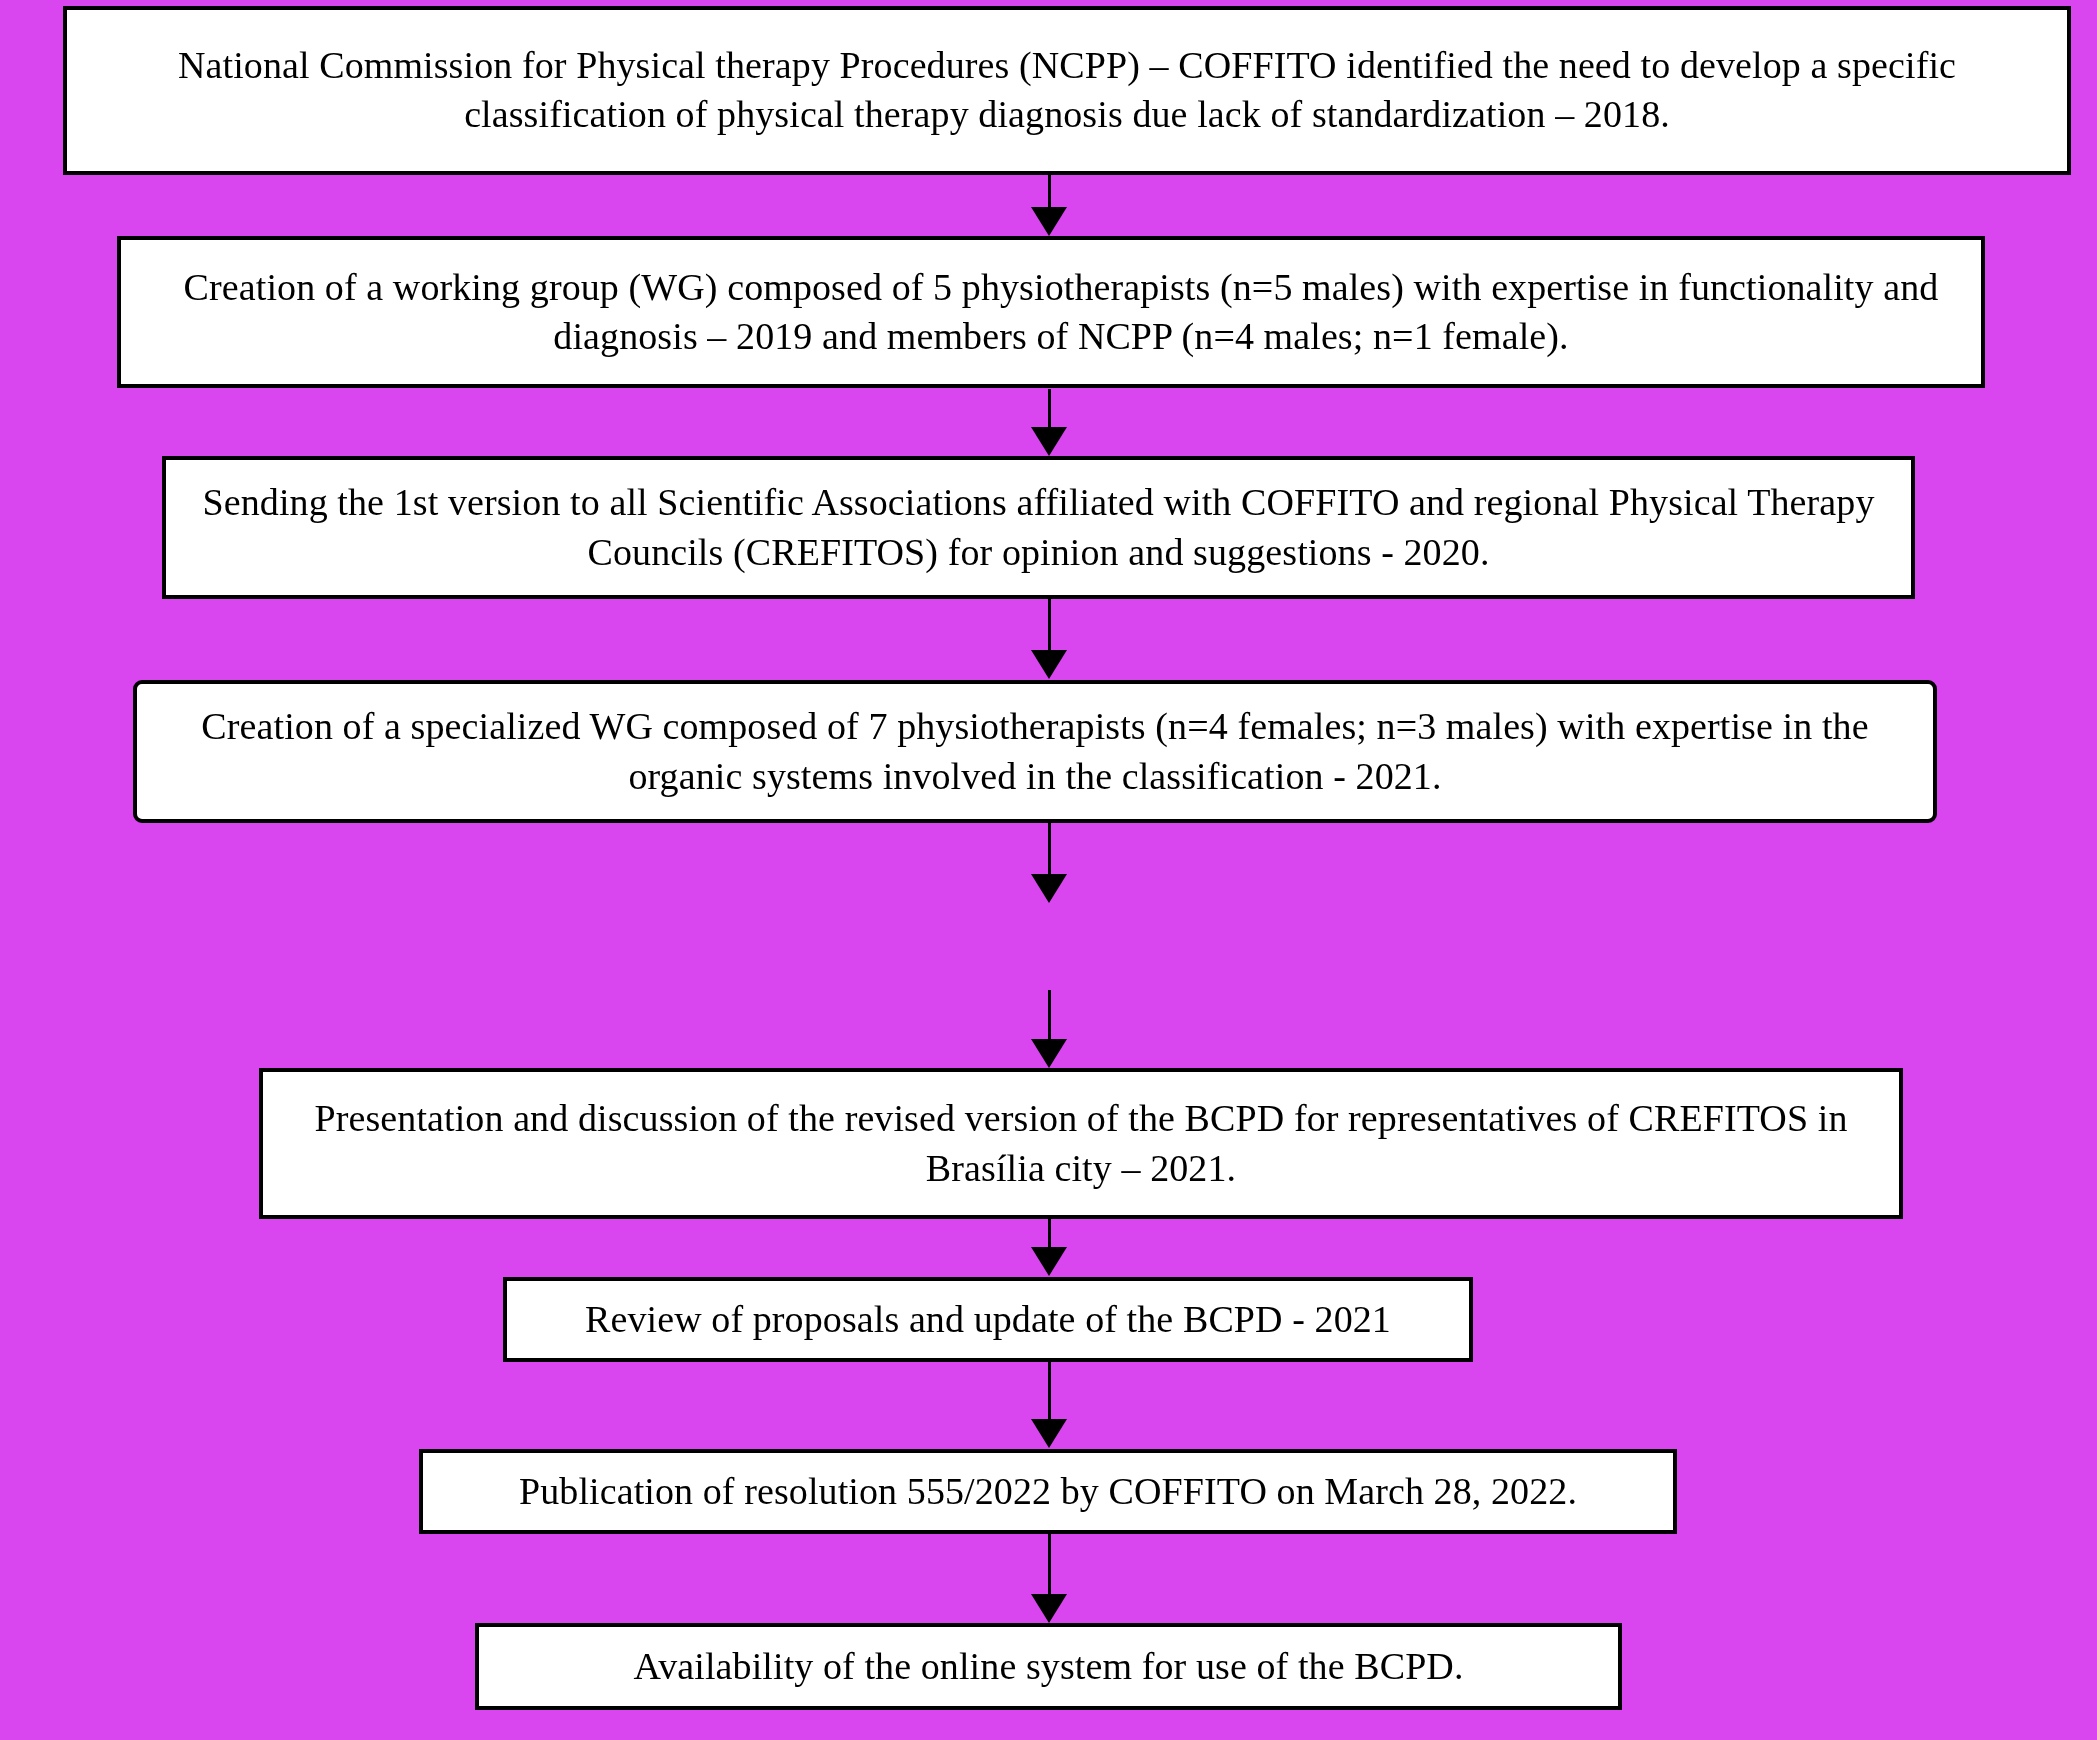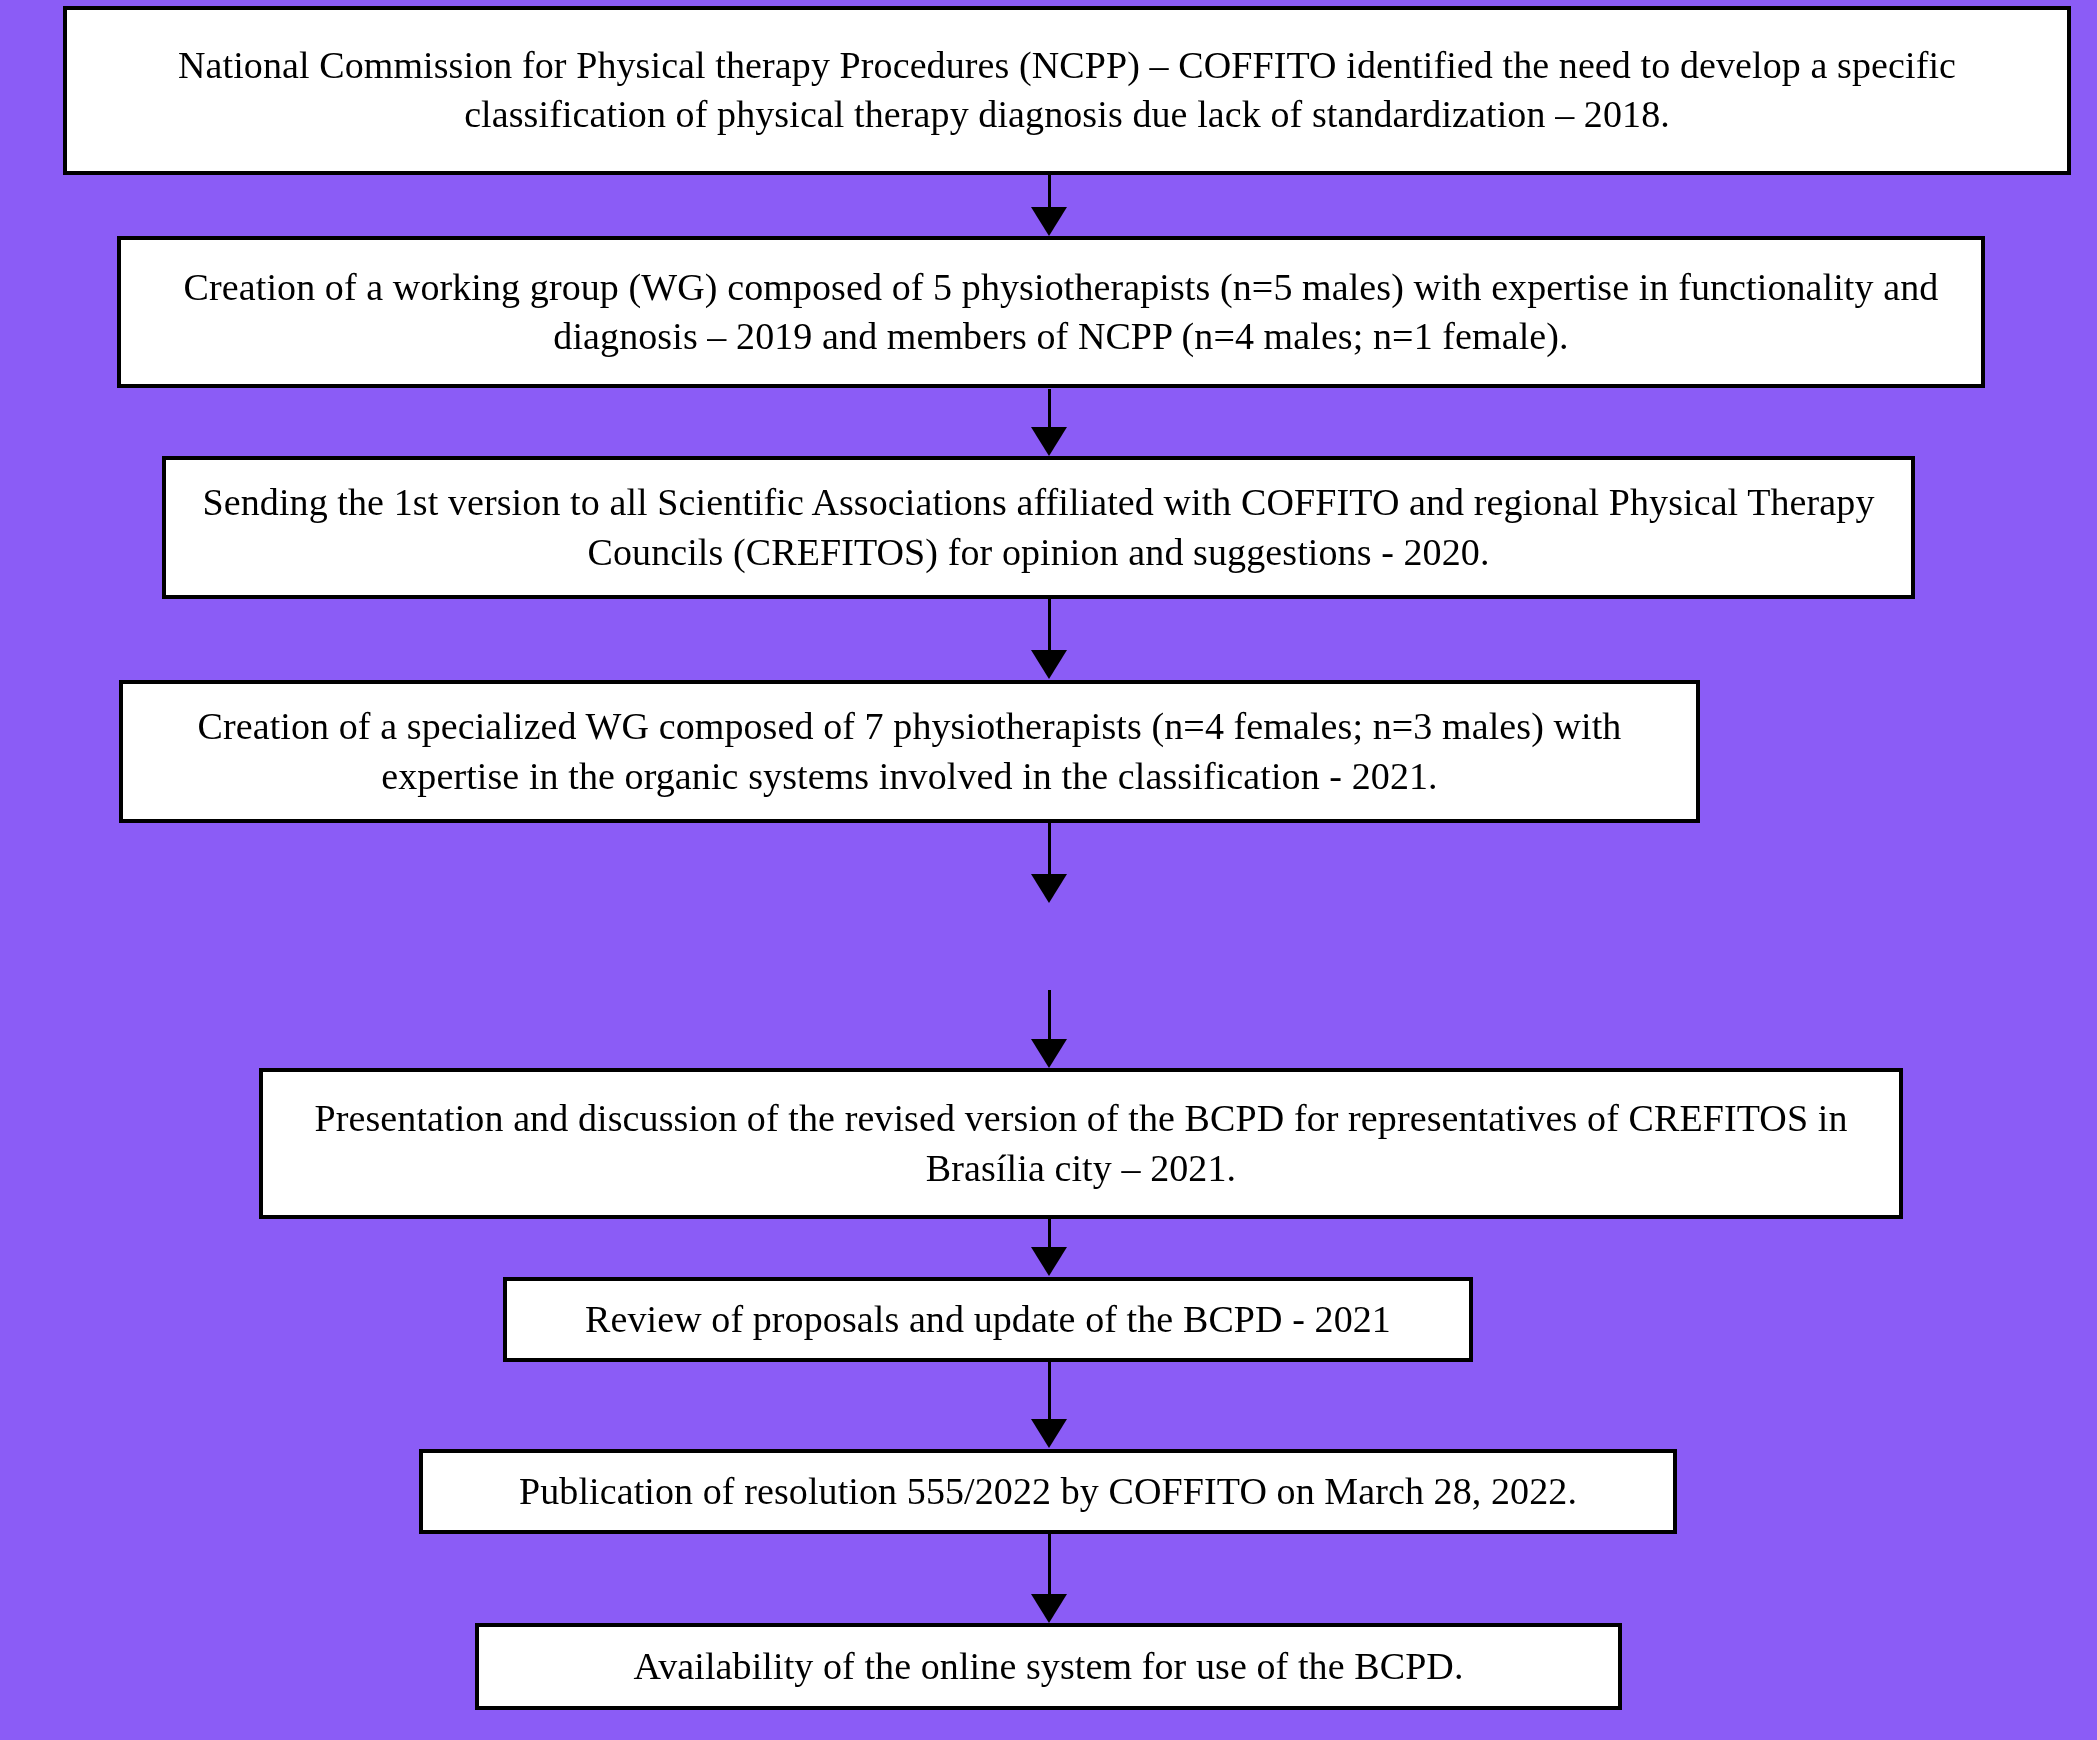--- a/index.html
+++ b/index.html
@@ -11,21 +11,21 @@
     width: 2097px;
     height: 1740px;
     font-family: "Liberation Serif", "DejaVu Serif", serif;
     color: #000000;
     overflow: hidden;
   }
   #flowchart {
     position: relative;
     width: 2097px;
     height: 1740px;
-    background: #8b5cf6;
+    background: #d946ef;
   }
   .node {
     position: absolute;
     box-sizing: border-box;
     background: #ffffff;
     border: 4.9px solid #000000;
     display: flex;
     align-items: center;
     justify-content: center;
     text-align: center;
@@ -60,21 +60,21 @@
     height: 0;
     border-left: 18px solid transparent;
     border-right: 18px solid transparent;
     border-top: 29px solid #000000;
   }
 
   
   #node-1 { left: 63px;  top: 5.6px;    width: 2008px; height: 169px; }
   #node-2 { left: 117px; top: 236px;  width: 1868px; height: 152px; padding-left: 38px; }
   #node-3 { left: 162px; top: 456px;  width: 1753px; height: 143px; }
-  #node-4 { left: 119px; top: 680px;  width: 1581px; height: 143px; }
+  #node-4 { left: 133px; top: 680px;  width: 1804px; height: 143px; border-radius: 9px; }
   #node-5 { left: 2.8px;   top: 903px; width: 2092px; height: 87px; }
   #node-6 { left: 259px; top: 1068px; width: 1644px; height: 151px; }
   #node-7 { left: 503px; top: 1277px; width: 970px; height: 85px; }
   #node-8 { left: 419px; top: 1449px; width: 1258px; height: 85px; }
   #node-9 { left: 475px; top: 1623px; width: 1147px; height: 87px; }
 
   
   .connector { left: 1049px; }
   #conn-1 { top: 175px;  height: 62px;  }
   #conn-2 { top: 389px;  height: 67px;  }

